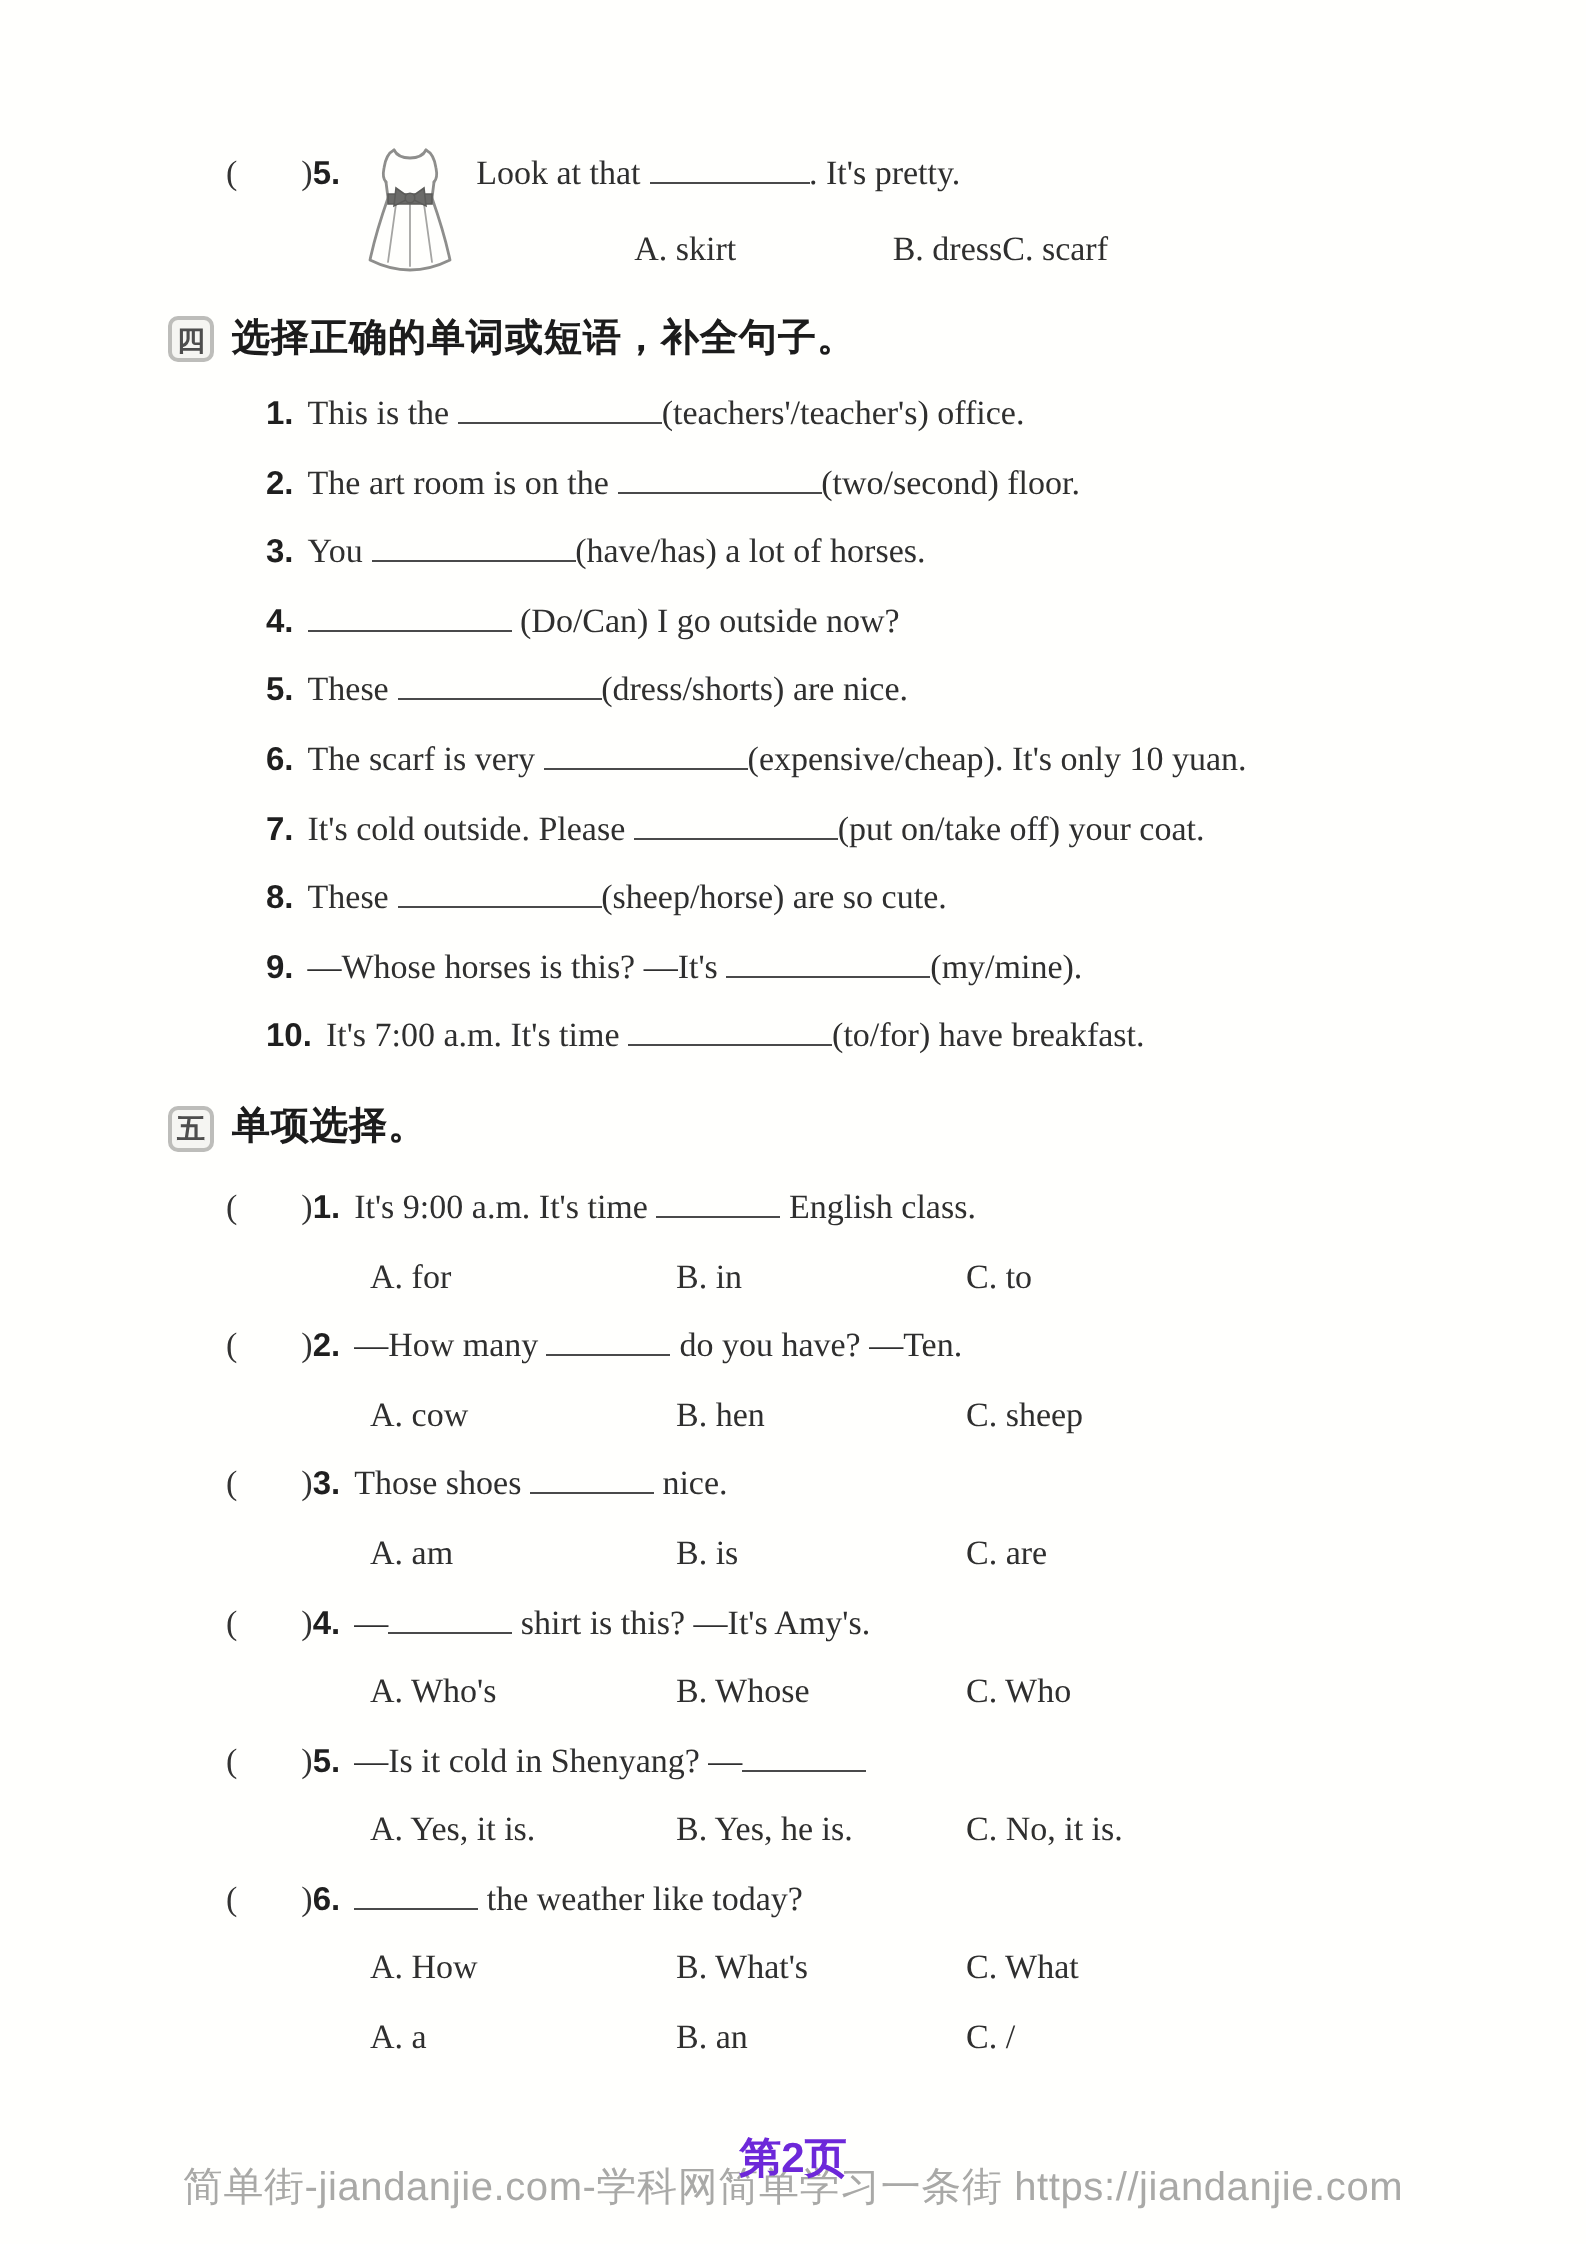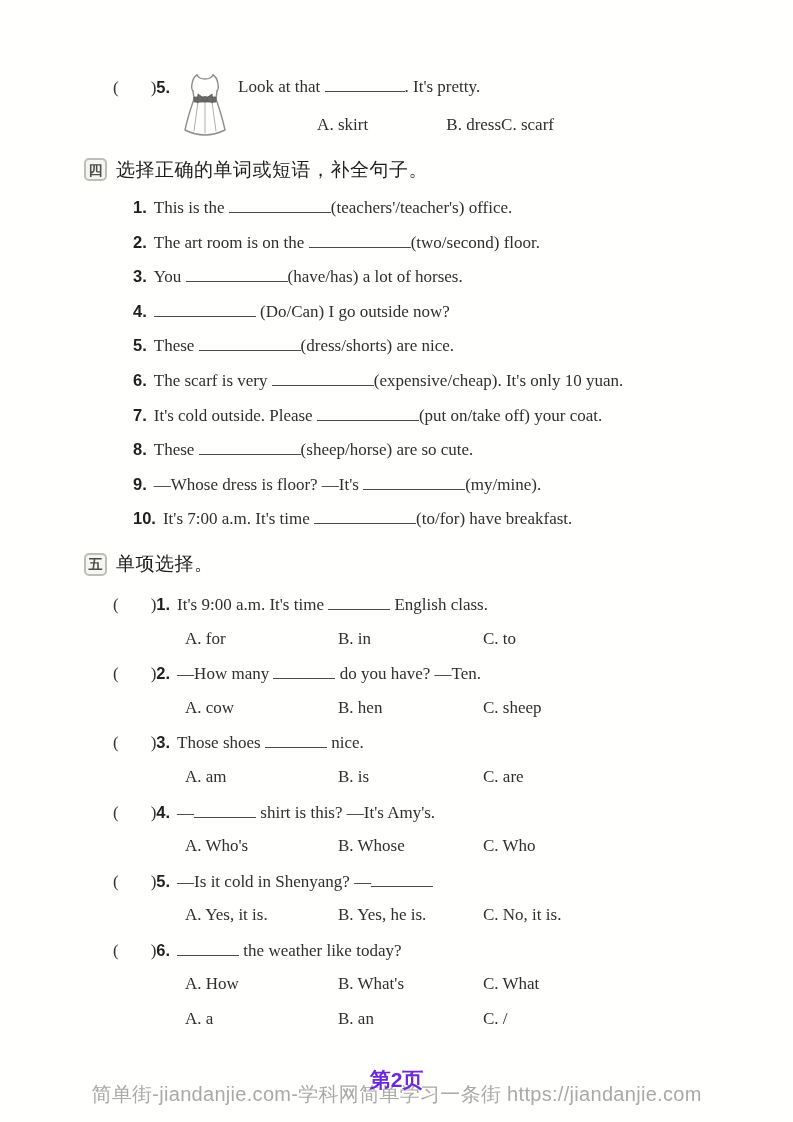--- a/index.html
+++ b/index.html
@@ -40,21 +40,21 @@
   .sec-header { display:flex; align-items:center; margin-left:84px; }
   .badge {
     width:23px; height:23px; flex:0 0 auto;
     border:2px solid #bdbdba; border-radius:5px; background:#f5f5f2;
     color:#4d4d4d; font-family:"Liberation Sans", sans-serif;
     font-weight:700; font-size:14px;
     display:flex; align-items:center; justify-content:center;
     margin-right:9px;
   }
   .sec-title {
-    font-family:"Liberation Sans", sans-serif; font-weight:400;
+    font-family:"Liberation Sans", sans-serif; font-weight:700;
     font-size:19px; color:#1c1c1c; letter-spacing:0.5px;
   }
   .hdr4 { margin-top:20px; }
   .hdr5 { margin-top:11px; }
 
   
   .fill-items { margin:15px 0 0 113px; }
   .fill-item { height:34.6px; white-space:nowrap;margin-left:20px; }
 
   
@@ -124,21 +124,21 @@
     </div>
     <div class="fill-items" id="sec4-items">
         <div class="fill-item"><span class="num">1.</span><span>This is the </span><span class="blank" style="width: 102px;"></span><span>(teachers'/teacher's) office.</span></div>
         <div class="fill-item"><span class="num">2.</span><span>The art room is on the </span><span class="blank" style="width: 102px;"></span><span>(two/second) floor.</span></div>
         <div class="fill-item"><span class="num">3.</span><span>You </span><span class="blank" style="width: 102px;"></span><span>(have/has) a lot of horses.</span></div>
         <div class="fill-item"><span class="num">4.</span><span class="blank" style="width: 102px;"></span><span> (Do/Can) I go outside now?</span></div>
         <div class="fill-item"><span class="num">5.</span><span>These </span><span class="blank" style="width: 102px;"></span><span>(dress/shorts) are nice.</span></div>
         <div class="fill-item"><span class="num">6.</span><span>The scarf is very </span><span class="blank" style="width: 102px;"></span><span>(expensive/cheap). It's only 10 yuan.</span></div>
         <div class="fill-item"><span class="num">7.</span><span>It's cold outside. Please </span><span class="blank" style="width: 102px;"></span><span>(put on/take off) your coat.</span></div>
         <div class="fill-item"><span class="num">8.</span><span>These </span><span class="blank" style="width: 102px;"></span><span>(sheep/horse) are so cute.</span></div>
-        <div class="fill-item"><span class="num">9.</span><span>—Whose dress is floor? —It's </span><span class="blank" style="width: 102px;"></span><span>(my/mine).</span></div>
+        <div class="fill-item"><span class="num">9.</span><span>—Whose horses is this? —It's </span><span class="blank" style="width: 102px;"></span><span>(my/mine).</span></div>
         <div class="fill-item"><span class="num">10.</span><span>It's 7:00 a.m. It's time </span><span class="blank" style="width: 102px;"></span><span>(to/for) have breakfast.</span></div>
       </div>
 
     <div class="sec-header hdr5">
       <span class="badge">五</span>
       <span class="sec-title">单项选择。</span>
     </div>
     <div class="mcq-items" id="sec5-items">
         <div class="mcq">
           <div class="mcq-q"><span class="paren">(</span><span class="paren-gap"></span><span class="paren">)</span><span class="num">1.</span><span>It's 9:00 a.m. It's time </span><span class="blank" style="width: 62px;"></span><span> English class.</span></div>

